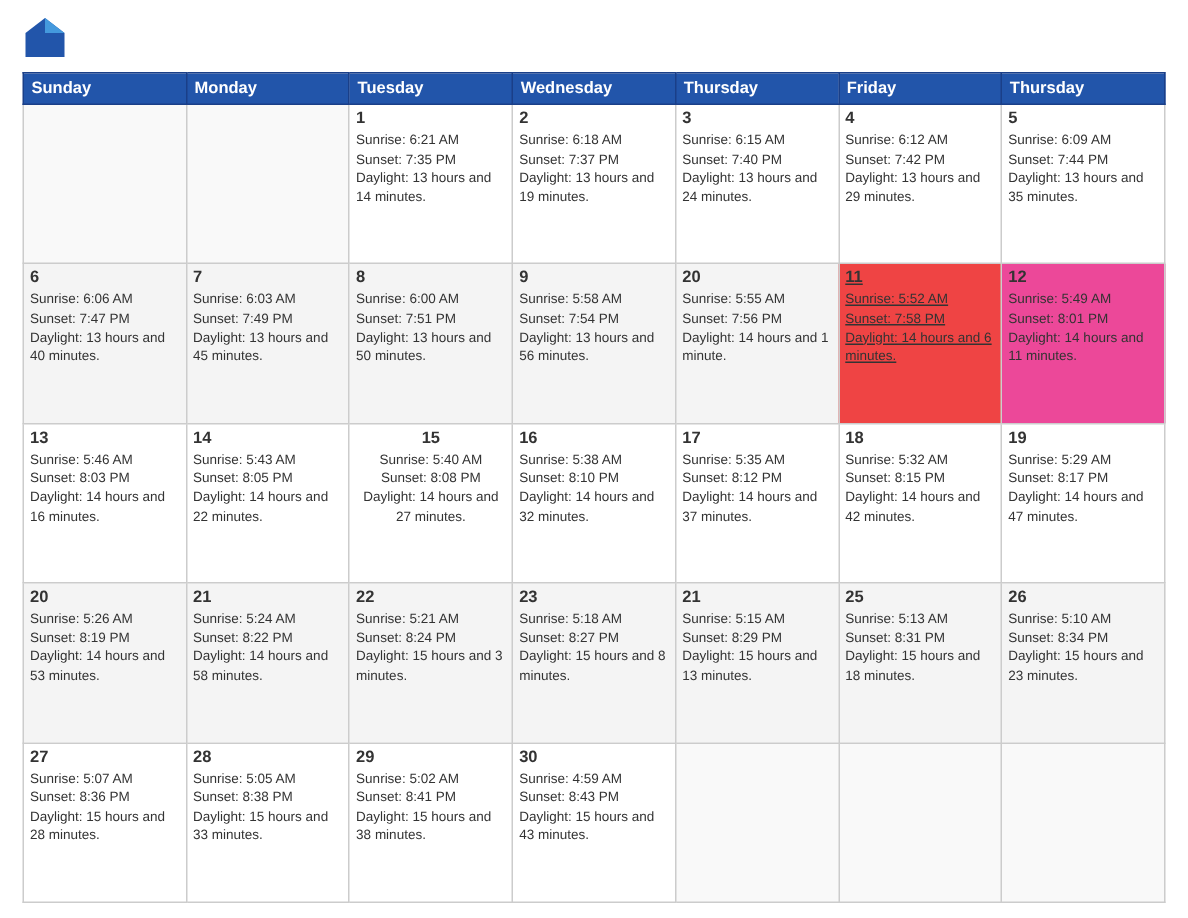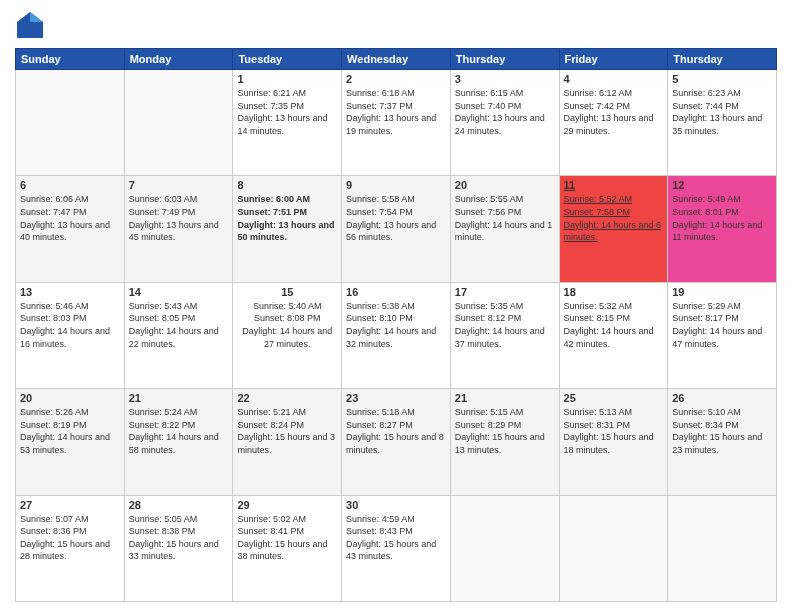--- a/index.html
+++ b/index.html
@@ -160,41 +160,41 @@
 Daylight: 13 hours and 24 minutes.</div>
           </td>
           <td style="background: rgb(255, 255, 255);">
             <span class="day-num">4</span>
             <div class="day-info" style="white-space: pre-line;">Sunrise: 6:12 AM
 Sunset: 7:42 PM
 Daylight: 13 hours and 29 minutes.</div>
           </td>
           <td style="background: rgb(255, 255, 255);">
             <span class="day-num">5</span>
-            <div class="day-info" style="white-space: pre-line;">Sunrise: 6:23 AM
+            <div class="day-info" style="white-space: pre-line;">Sunrise: 6:09 AM
 Sunset: 7:44 PM
 Daylight: 13 hours and 35 minutes.</div>
           </td>
         </tr>
         <tr>
           <td style="background: rgb(244, 244, 244);">
             <span class="day-num">6</span>
             <div class="day-info" style="white-space: pre-line;">Sunrise: 6:06 AM
 Sunset: 7:47 PM
 Daylight: 13 hours and 40 minutes.</div>
           </td>
           <td style="background: rgb(244, 244, 244);">
             <span class="day-num">7</span>
             <div class="day-info" style="white-space: pre-line;">Sunrise: 6:03 AM
 Sunset: 7:49 PM
 Daylight: 13 hours and 45 minutes.</div>
           </td>
           <td style="background: rgb(244, 244, 244);">
             <span class="day-num">8</span>
-            <div class="day-info" style="white-space: pre-line; font-weight: bold;">Sunrise: 6:00 AM
+            <div class="day-info" style="white-space: pre-line;">Sunrise: 6:00 AM
 Sunset: 7:51 PM
 Daylight: 13 hours and 50 minutes.</div>
           </td>
           <td style="background: rgb(244, 244, 244);">
             <span class="day-num">9</span>
             <div class="day-info" style="white-space: pre-line;">Sunrise: 5:58 AM
 Sunset: 7:54 PM
 Daylight: 13 hours and 56 minutes.</div>
           </td>
           <td style="background: rgb(244, 244, 244);">

